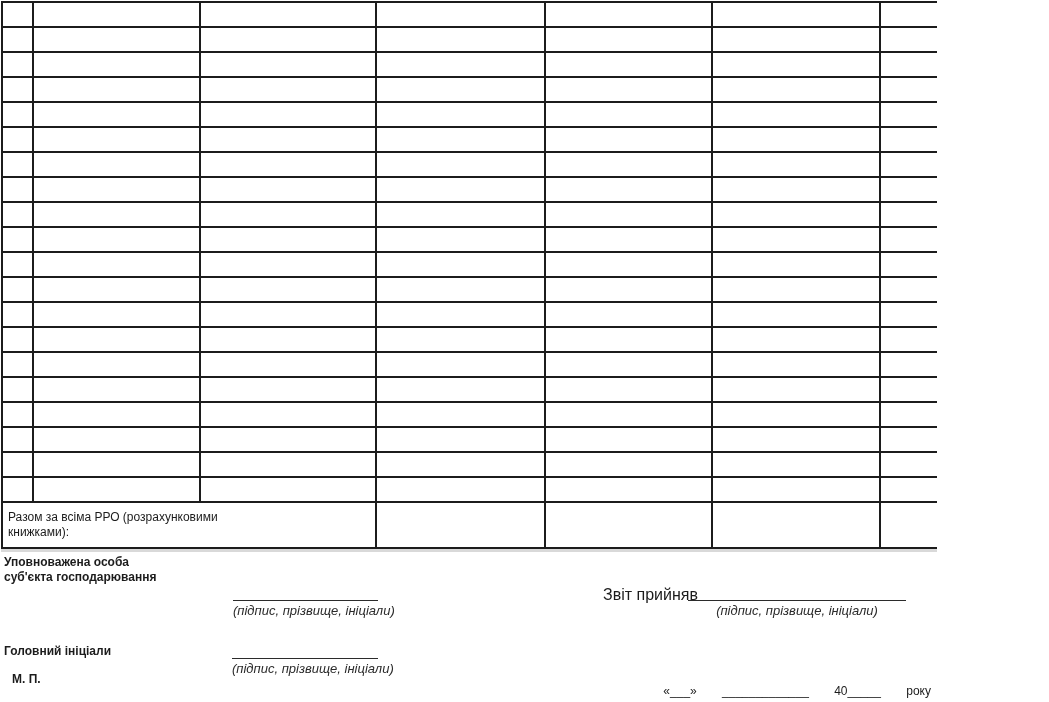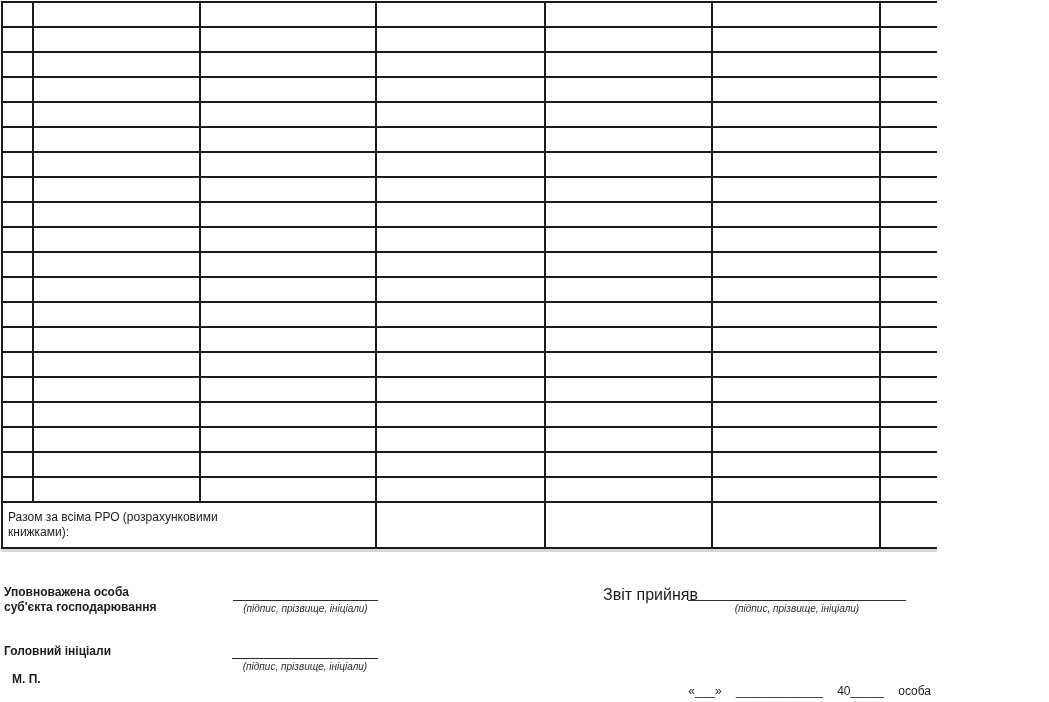--- a/index.html
+++ b/index.html
@@ -33,29 +33,29 @@
   table.report-table tr.data-row { height: 25px; }
   table.report-table tr.total-row { height: 46px; }
   td.total-label { padding: 2px 4px 2px 5px; vertical-align: middle; }
   td.total-label span { display: block; max-width: 248px; }
   
   .abs { position: absolute; }
   .lbl-bold { font-size: 12px; font-weight: bold; line-height: 15px; white-space: nowrap; }
   .lbl-reg  { font-size: 16px; line-height: 15px; white-space: nowrap; }
   .sig-line { border-top: 1.5px solid #2b2b2b; height: 0; }
   .sig-caption {
-    font-size: 10px;
+    font-size: 13px;
     font-style: italic;
     text-align: center;
     color: #2b2b2b;
     white-space: nowrap;
   }
   .date-line { font-size: 12px; white-space: nowrap; text-align: right; }
   .date-line span { letter-spacing: 0; text-align: center; }
-  .gap-l { margin-left: 11px; }
+  .gap-l { margin-left: 22px; }
 </style>
 </head>
 <body>
 
 <div class="page">
 
   <table class="report-table">
     <colgroup id="cols">
         <col style="width: 31px;">
         <col style="width: 167px;">
@@ -251,21 +251,21 @@
             <span>Разом за всіма РРО (розрахунковими книжками):</span>
           </td>
           <td></td>
           <td></td>
           <td></td>
           <td></td>
         </tr>
       </tbody>
   </table>
 
-  <div class="abs lbl-bold" style="left:4px; top:585px;">
+  <div class="abs lbl-bold" style="left:4px; top:555px;">
     <div>Уповноважена особа</div>
     <div>суб'єкта господарювання</div>
   </div>
 
   <div class="abs sig-line" style="left:233px; top:600px; width:145px;"></div>
   <div class="abs sig-caption" style="left:233px; top:603px; width:145px;">(підпис, прізвище, ініціали)</div>
 
   <div class="abs lbl-reg" style="left:603px; top:587px;">Звіт прийняв</div>
   <div class="abs sig-line" style="left:688px; top:600px; width:218px;"></div>
   <div class="abs sig-caption" style="left:688px; top:603px; width:218px;">(підпис, прізвище, ініціали)</div>
@@ -273,16 +273,16 @@
   <div class="abs lbl-bold" style="left:4px; top:644px;">Головний ініціали</div>
   <div class="abs sig-line" style="left:232px; top:658px; width:146px;"></div>
   <div class="abs sig-caption" style="left:232px; top:661px; width:146px;">(підпис, прізвище, ініціали)</div>
 
   <div class="abs lbl-bold" style="left:12px; top:672px;">М. П.</div>
 
   <div class="abs date-line" style="right:6px; top:684px;">
     <span>«___»</span>
     <span class="gap-l">_____________</span>
     <span class="gap-l">40</span><span>_____</span>
-    <span class="gap-l">особа</span>
+    <span class="gap-l">року</span>
   </div>
 
 </div>
 
 </body></html>

